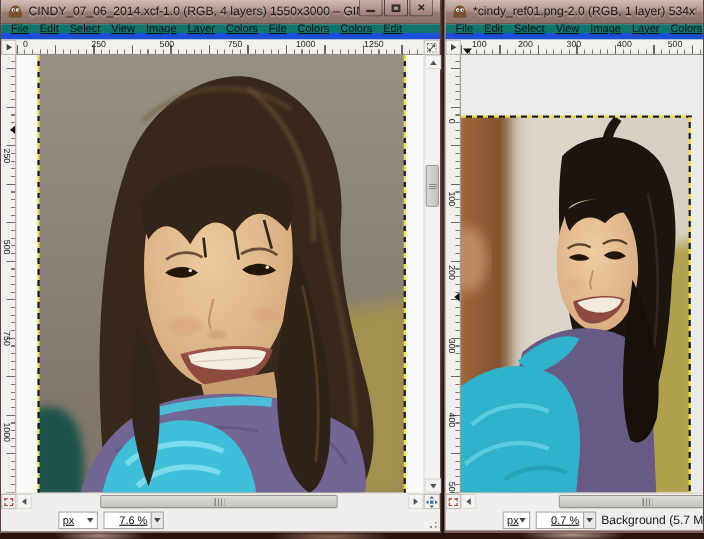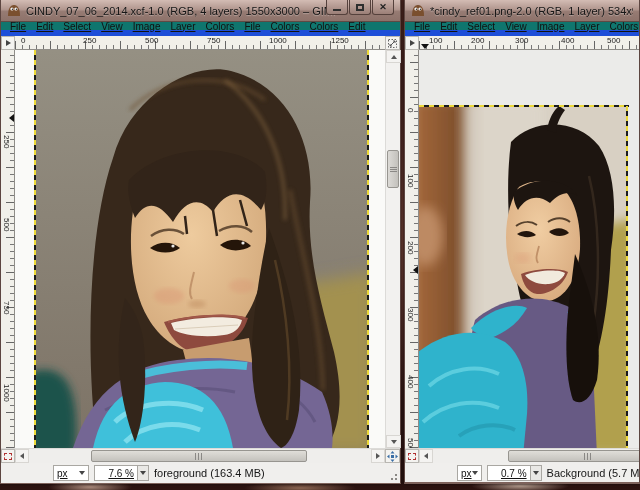--- a/index.html
+++ b/index.html
@@ -291,21 +291,20 @@
       <div class="combo-arrow"></div>
     </div>
     <div style="display:flex">
       <div class="zoom-box">
           <span class="combo-text">7.6 %</span>
         </div>
       <div class="zoom-arrow-btn">
           <div class="combo-arrow"></div>
         </div>
     </div>
-    <span class="status-text">foreground (163.4 MB)</span>
     <div class="resize-grip"></div>
   </div>
 </div>
 
 <div class="window" id="right-window">
   <div class="titlebar">
     <svg class="gimp-icon" viewBox="0 0 14 13">
       <path d="M1 12 C1 5 3 1 7 1 C11 1 13 5 13 12 Z" fill="#7a4f2e"></path>
       <circle cx="5" cy="5" r="1.6" fill="#fff"></circle>
         <circle cx="9" cy="5" r="1.6" fill="#fff"></circle>

